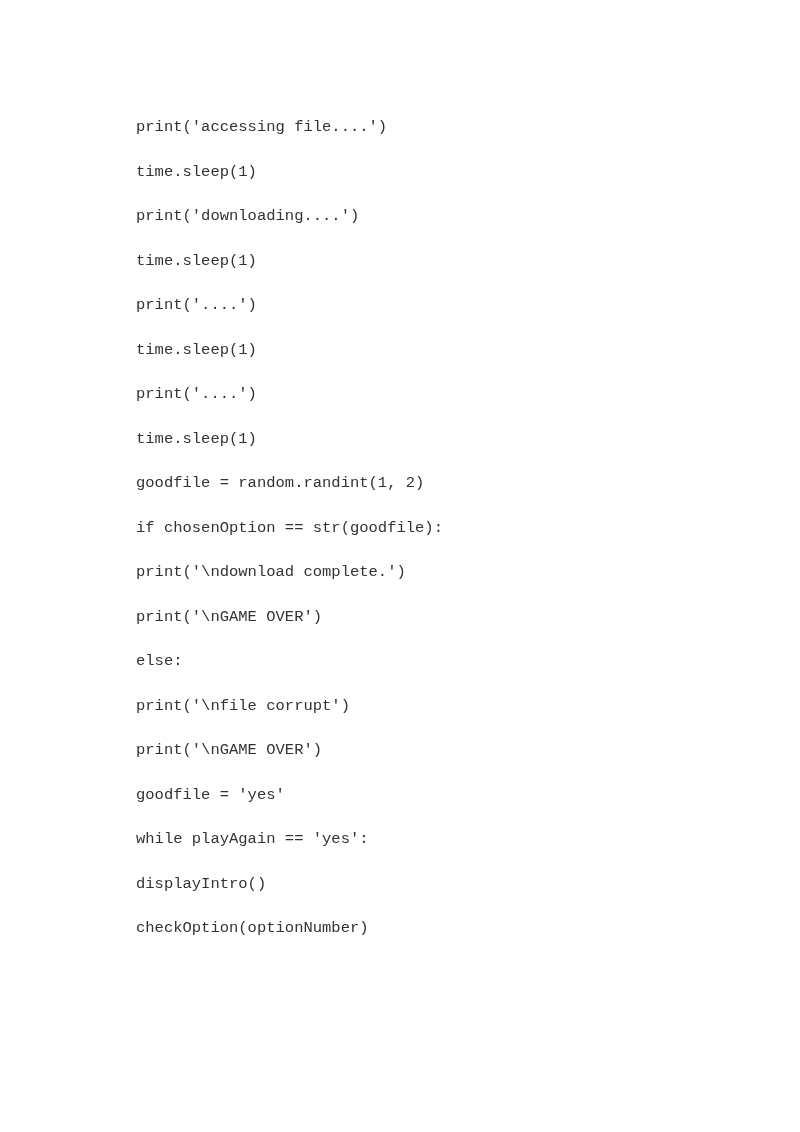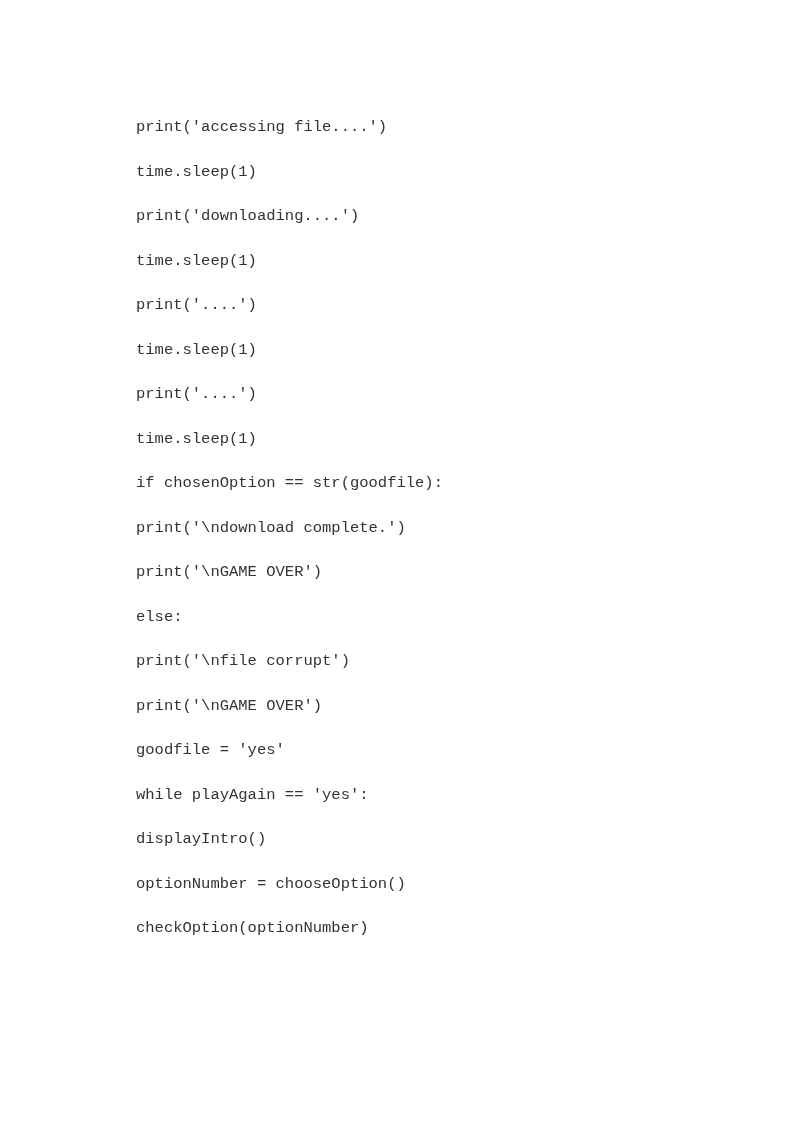--- a/index.html
+++ b/index.html
@@ -33,25 +33,25 @@
 <div class="page">
   <div class="code-block">
     <div class="code-line">print('accessing file....')</div>
     <div class="code-line">time.sleep(1)</div>
     <div class="code-line">print('downloading....')</div>
     <div class="code-line">time.sleep(1)</div>
     <div class="code-line">print('....')</div>
     <div class="code-line">time.sleep(1)</div>
     <div class="code-line">print('....')</div>
     <div class="code-line">time.sleep(1)</div>
+    <div class="code-line">goodfile = random.randint(1, 2)</div>
     <div class="code-line">if chosenOption == str(goodfile):</div>
     <div class="code-line">print('\ndownload complete.')</div>
     <div class="code-line">print('\nGAME OVER')</div>
     <div class="code-line">else:</div>
     <div class="code-line">print('\nfile corrupt')</div>
     <div class="code-line">print('\nGAME OVER')</div>
     <div class="code-line">goodfile = 'yes'</div>
     <div class="code-line">while playAgain == 'yes':</div>
     <div class="code-line">displayIntro()</div>
-    <div class="code-line">optionNumber = chooseOption()</div>
     <div class="code-line">checkOption(optionNumber)</div>
   </div>
 </div>
 
 </body></html>

